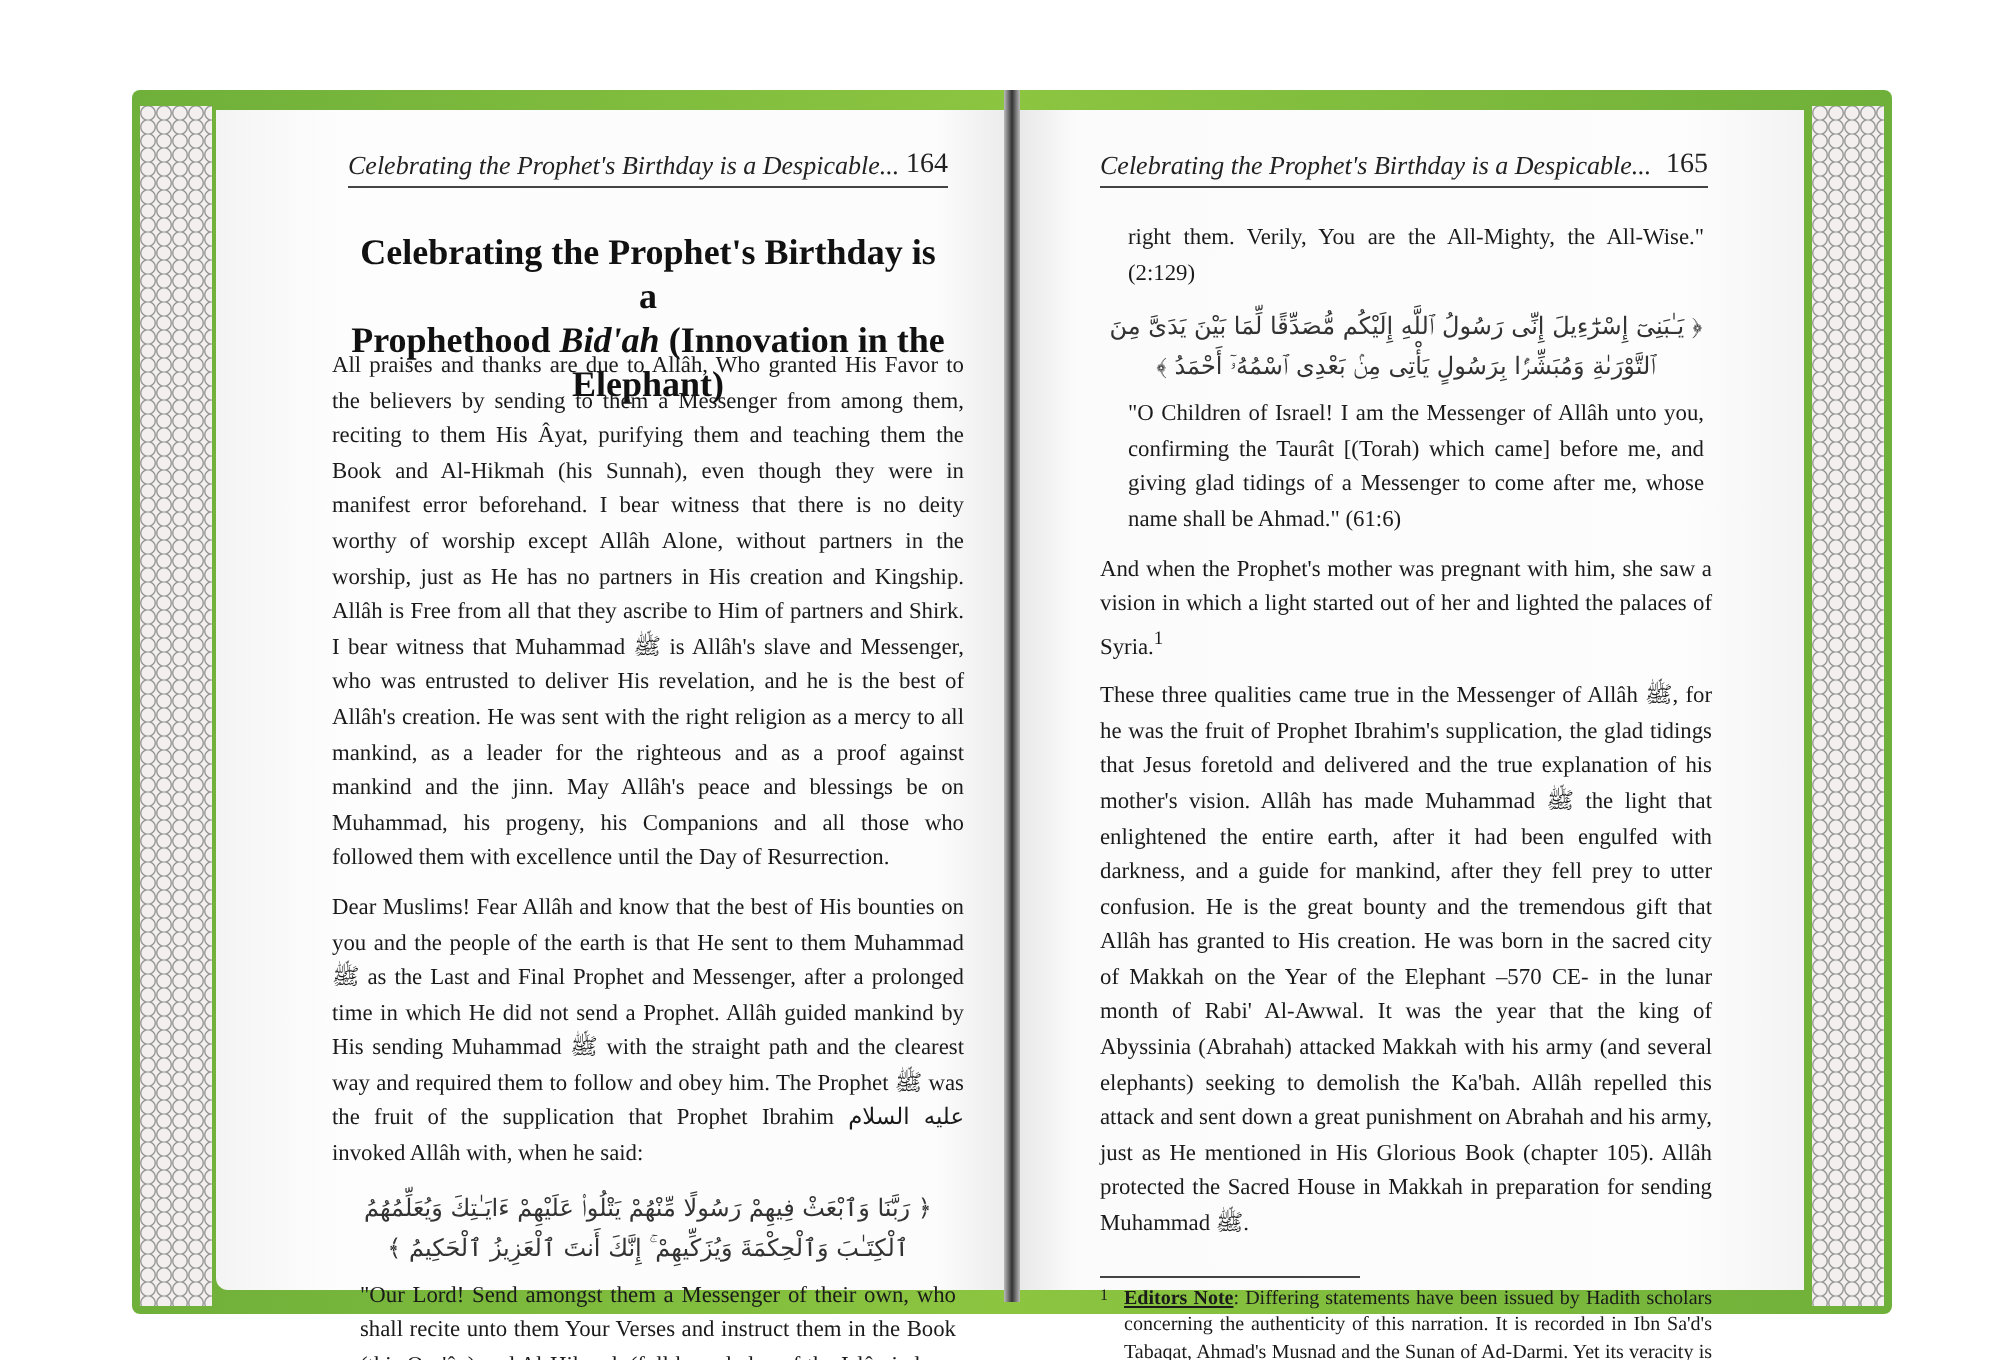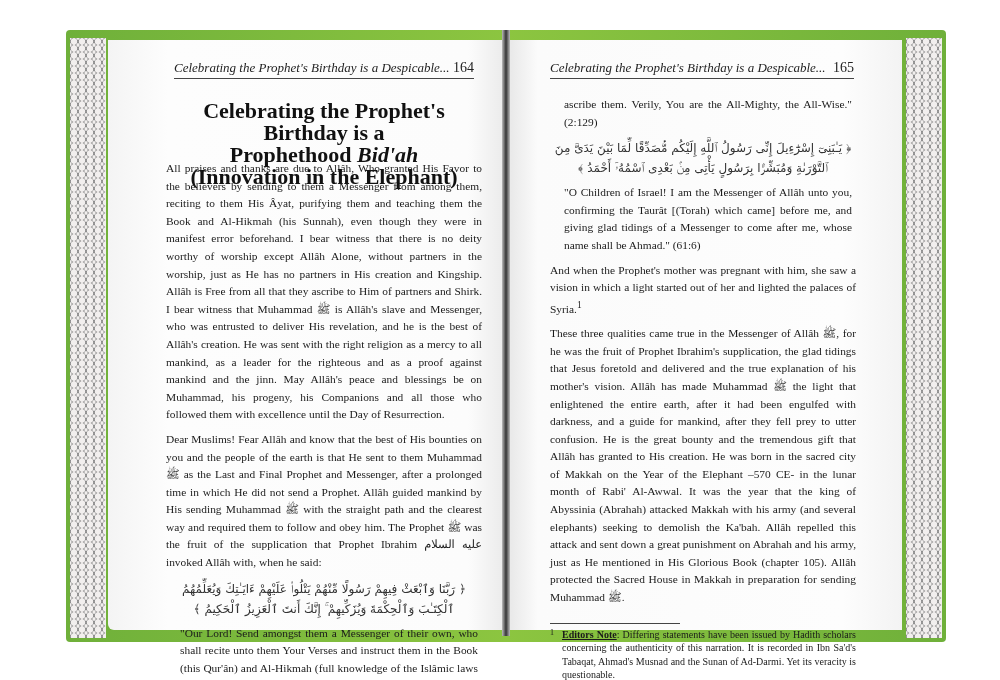--- a/index.html
+++ b/index.html
@@ -1,34 +1,34 @@
 <!DOCTYPE html>
 <html><head>
 <meta charset="utf-8">
 <style>
   html,body{margin:0;padding:0;}
   body{width:1000px;height:680px;background:#ffffff;position:relative;overflow:hidden;font-family:"Liberation Serif","DejaVu Serif",serif;}
-  .book{position:absolute;left:66px;top:30px;width:880px;height:548px;}
+  .book{position:absolute;left:66px;top:45px;width:880px;height:548px;}
   .cover-left{position:absolute;left:0;top:0;width:440px;height:612px;background:linear-gradient(90deg,#6fb03a,#8cc540);border-radius:4px 0 0 4px;}
   .cover-right{position:absolute;left:440px;top:0;width:440px;height:612px;background:linear-gradient(90deg,#8cc540,#6fb03a);border-radius:0 4px 4px 0;}
   .edge{position:absolute;top:8px;height:600px;width:36px;background-color:#f2efee;
     background-image:
       radial-gradient(circle at 50% 50%, transparent 3px, #888 3.6px, transparent 4.2px);
     background-size:8px 7px;}
   .edge-left{left:4px;}
   .edge-right{right:4px;}
   .page{position:absolute;top:10px;height:590px;background:#fbfbfb;color:#1a1a1a;}
   .page-left{left:42px;width:400px;background:linear-gradient(90deg,#f4f4f4 0%,#fdfdfd 15%,#fcfcfc 90%,#e9e9e9 100%);border-radius:0 0 0 6px;}
   .page-right{left:440px;width:396px;background:linear-gradient(90deg,#e6e6e6 0%,#fbfbfb 8%,#fdfdfd 85%,#f3f3f3 100%);}
   .gutter{position:absolute;left:436px;top:0;width:8px;height:606px;background:linear-gradient(90deg,#bbb,#333,#bbb);}
   .header{position:absolute;top:20px;font-style:italic;font-size:13px;color:#222;display:flex;justify-content:space-between;align-items:flex-end;border-bottom:1px solid #444;padding-bottom:2px;}
   .page-left .header{left:66px;width:300px;}
   .page-right .header{left:44px;width:304px;}
   .pnum{font-style:normal;font-size:14px;}
-  .title{position:absolute;left:66px;top:60px;width:300px;text-align:center;font-weight:bold;font-size:22px;line-height:22px;color:#111;}
+  .title{position:absolute;left:66px;top:60px;width:300px;text-align:center;font-weight:bold;font-size:18px;line-height:22px;color:#111;}
   .title i{font-style:italic;font-family:Liberation Serif, serif;}
   .body{position:absolute;font-size:11.4px;line-height:17.6px;text-align:justify;}
   .page-left .body{left:58px;width:316px;top:120px;}
   .page-right .body{left:44px;width:306px;top:56px;}
   .body p{margin:0 0 7px 0;}
   .arabic{font-family:"DejaVu Sans",sans-serif;direction:rtl;text-align:center;font-size:12px;color:#333;line-height:20px;margin:2px 0 6px 0;}
   .quote{padding-left:14px;padding-right:4px;}
   .fn-rule{width:130px;border-top:1px solid #444;margin:16px 0 4px 0;}
   .footnote{font-size:10px;line-height:13.5px;position:relative;padding-left:12px;}
   .footnote sup{position:absolute;left:0;top:-2px;font-size:8px;}
@@ -59,21 +59,21 @@
       <p class="quote">"Our Lord! Send amongst them a Messenger of their own, who shall recite unto them Your Verses and instruct them in the Book (this Qur'ân) and Al-Hikmah (full knowledge of the Islâmic laws and jurisprudence or wisdom or Prophethood), and</p>
     </div>
   </div>
 
   <div class="page page-right">
     <div class="header">
       <span>Celebrating the Prophet's Birthday is a Despicable...</span>
       <span class="pnum">165</span>
     </div>
     <div class="body">
-      <p class="quote">ascribe them. Verily, You are the All-Mighty, the All-Wise." (2:129)</p>
+      <p class="quote">right them. Verily, You are the All-Mighty, the All-Wise." (2:129)</p>
       <div class="arabic">﴿ يَـٰبَنِىٓ إِسْرَٰٓءِيلَ إِنِّى رَسُولُ ٱللَّهِ إِلَيْكُم مُّصَدِّقًا لِّمَا بَيْنَ يَدَىَّ مِنَ ٱلتَّوْرَىٰةِ وَمُبَشِّرًۢا بِرَسُولٍ يَأْتِى مِنۢ بَعْدِى ٱسْمُهُۥٓ أَحْمَدُ ﴾</div>
       <p class="quote">"O Children of Israel! I am the Messenger of Allâh unto you, confirming the Taurât [(Torah) which came] before me, and giving glad tidings of a Messenger to come after me, whose name shall be Ahmad." (61:6)</p>
       <p><span>And when the Prophet's mother was pregnant with him, she saw a vision in which a light started out of her and lighted the palaces of Syria.</span><sup>1</sup></p>
       <p>These three qualities came true in the Messenger of Allâh ﷺ, for he was the fruit of Prophet Ibrahim's supplication, the glad tidings that Jesus foretold and delivered and the true explanation of his mother's vision. Allâh has made Muhammad ﷺ the light that enlightened the entire earth, after it had been engulfed with darkness, and a guide for mankind, after they fell prey to utter confusion. He is the great bounty and the tremendous gift that Allâh has granted to His creation. He was born in the sacred city of Makkah on the Year of the Elephant –570 CE- in the lunar month of Rabi' Al-Awwal. It was the year that the king of Abyssinia (Abrahah) attacked Makkah with his army (and several elephants) seeking to demolish the Ka'bah. Allâh repelled this attack and sent down a great punishment on Abrahah and his army, just as He mentioned in His Glorious Book (chapter 105). Allâh protected the Sacred House in Makkah in preparation for sending Muhammad ﷺ.</p>
       <div class="fn-rule"></div>
       <div class="footnote">
         <sup>1</sup>
         <span class="u">Editors Note</span><span>: Differing statements have been issued by Hadith scholars concerning the authenticity of this narration. It is recorded in Ibn Sa'd's Tabaqat, Ahmad's Musnad and the Sunan of Ad-Darmi. Yet its veracity is questionable.</span>
       </div>
     </div>

